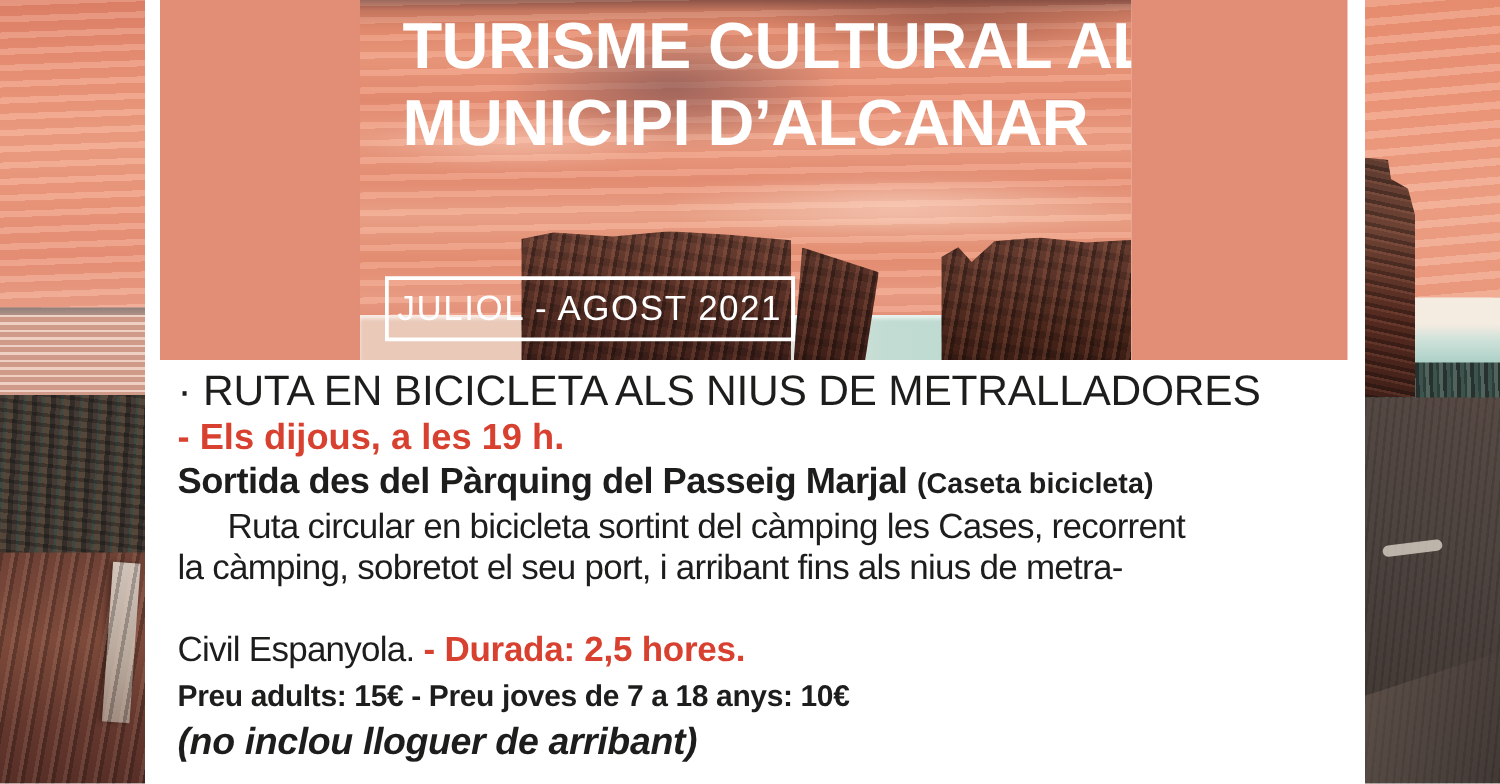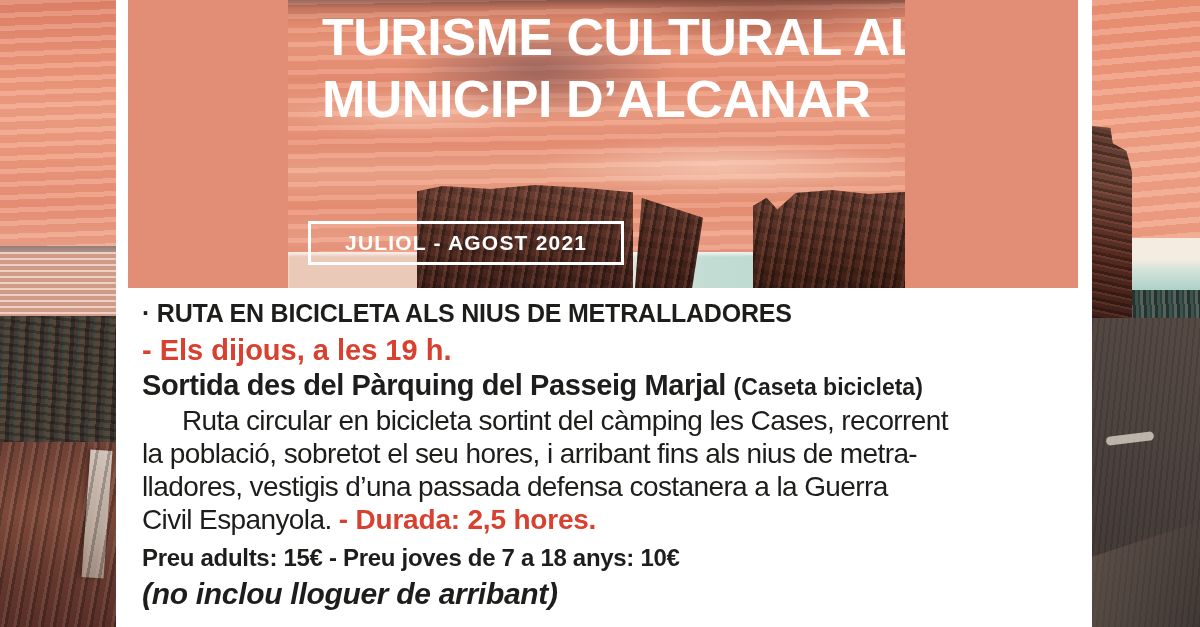--- a/index.html
+++ b/index.html
@@ -93,27 +93,27 @@
   .bunker-a2{left:347px;width:68px;height:90px;
     background:linear-gradient(180deg,#5e372c 0%,#502a21 50%,#3f1f18 100%);
     clip-path:polygon(10% 0,100% 22%,84% 100%,0 100%);}
   .bunker-b{left:465px;width:152px;height:98px;
     background:linear-gradient(180deg,#673d31 0%,#583126 40%,#472419 80%,#3b1d15 100%);
     clip-path:polygon(0 16%,9% 8%,16% 20%,28% 3%,52% 0,76% 4%,100% 2%,100% 100%,0 100%);}
 
   .poster-title{position:absolute;left:34px;top:6px;color:#ffffff;
     font-weight:bold;font-size:52px;line-height:62px;letter-spacing:-0.5px;white-space:nowrap;}
   .badge{position:absolute;left:20px;top:221px;display:inline-flex;align-items:center;justify-content:center;
-    border:3px solid #ffffff;padding:7px 34px;color:#ffffff;font-weight:bold;font-size:21px;
+    border:3px solid #ffffff;padding:7px 7px;color:#ffffff;font-weight:normal;font-size:28px;
     letter-spacing:1.2px;white-space:nowrap;}
 
   
   .card-body{position:absolute;left:0;top:288px;width:950px;height:339px;background:#fff;}
   .line{position:absolute;left:14px;white-space:nowrap;color:var(--text-black);line-height:33px;}
-  .l-heading{top:9px;font-size:25px;font-weight:bold;letter-spacing:-0.2px;}
+  .l-heading{top:9px;font-size:34px;font-weight:normal;letter-spacing:-0.2px;}
   .l-schedule{top:46px;font-size:29px;font-weight:bold;color:var(--accent-red);}
   .l-sortida{top:81px;font-size:29px;font-weight:bold;letter-spacing:-0.4px;}
   .l-sortida .paren{font-size:23px;letter-spacing:0;}
   .l-body{font-size:28px;font-weight:normal;letter-spacing:-0.6px;}
   .l-b1{top:116px;margin-left:40px;} .l-b2{top:149px;} .l-b3{top:182px;} .l-b4{top:215px;}
   .duration{color:var(--accent-red);font-weight:bold;letter-spacing:-0.2px;}
   .l-price{top:253px;font-size:24px;font-weight:bold;letter-spacing:-0.3px;}
   .l-note{top:289px;font-size:30px;font-weight:bold;font-style:italic;letter-spacing:-0.3px;}
 </style>
 </head>
@@ -168,22 +168,21 @@
     </div>
 
     <div class="card-body">
       <div class="line l-heading">· RUTA EN BICICLETA ALS NIUS DE METRALLADORES</div>
       <div class="line l-schedule">- Els dijous, a les 19 h.</div>
       <div class="line l-sortida">
         <span>Sortida des del Pàrquing del Passeig Marjal</span>
         <span class="paren">(Caseta bicicleta)</span>
       </div>
       <div class="line l-body l-b1">Ruta circular en bicicleta sortint del càmping les Cases, recorrent</div>
-      <div class="line l-body l-b2">la població, sobretot el seu hores, i arribant fins als nius de metra-</div>
-      <div class="line l-body l-b3">lladores, vestigis d’una passada defensa costanera a la Guerra</div>
+      <div class="line l-body l-b2">la càmping, sobretot el seu port, i arribant fins als nius de metra-</div>
       <div class="line l-body l-b4">
         <span>Civil Espanyola.</span>
         <span class="duration">- Durada: 2,5 hores.</span>
       </div>
       <div class="line l-price">Preu adults: 15€ - Preu joves de 7 a 18 anys: 10€</div>
       <div class="line l-note">(no inclou lloguer de arribant)</div>
     </div>
 
   </div>
 </div>

